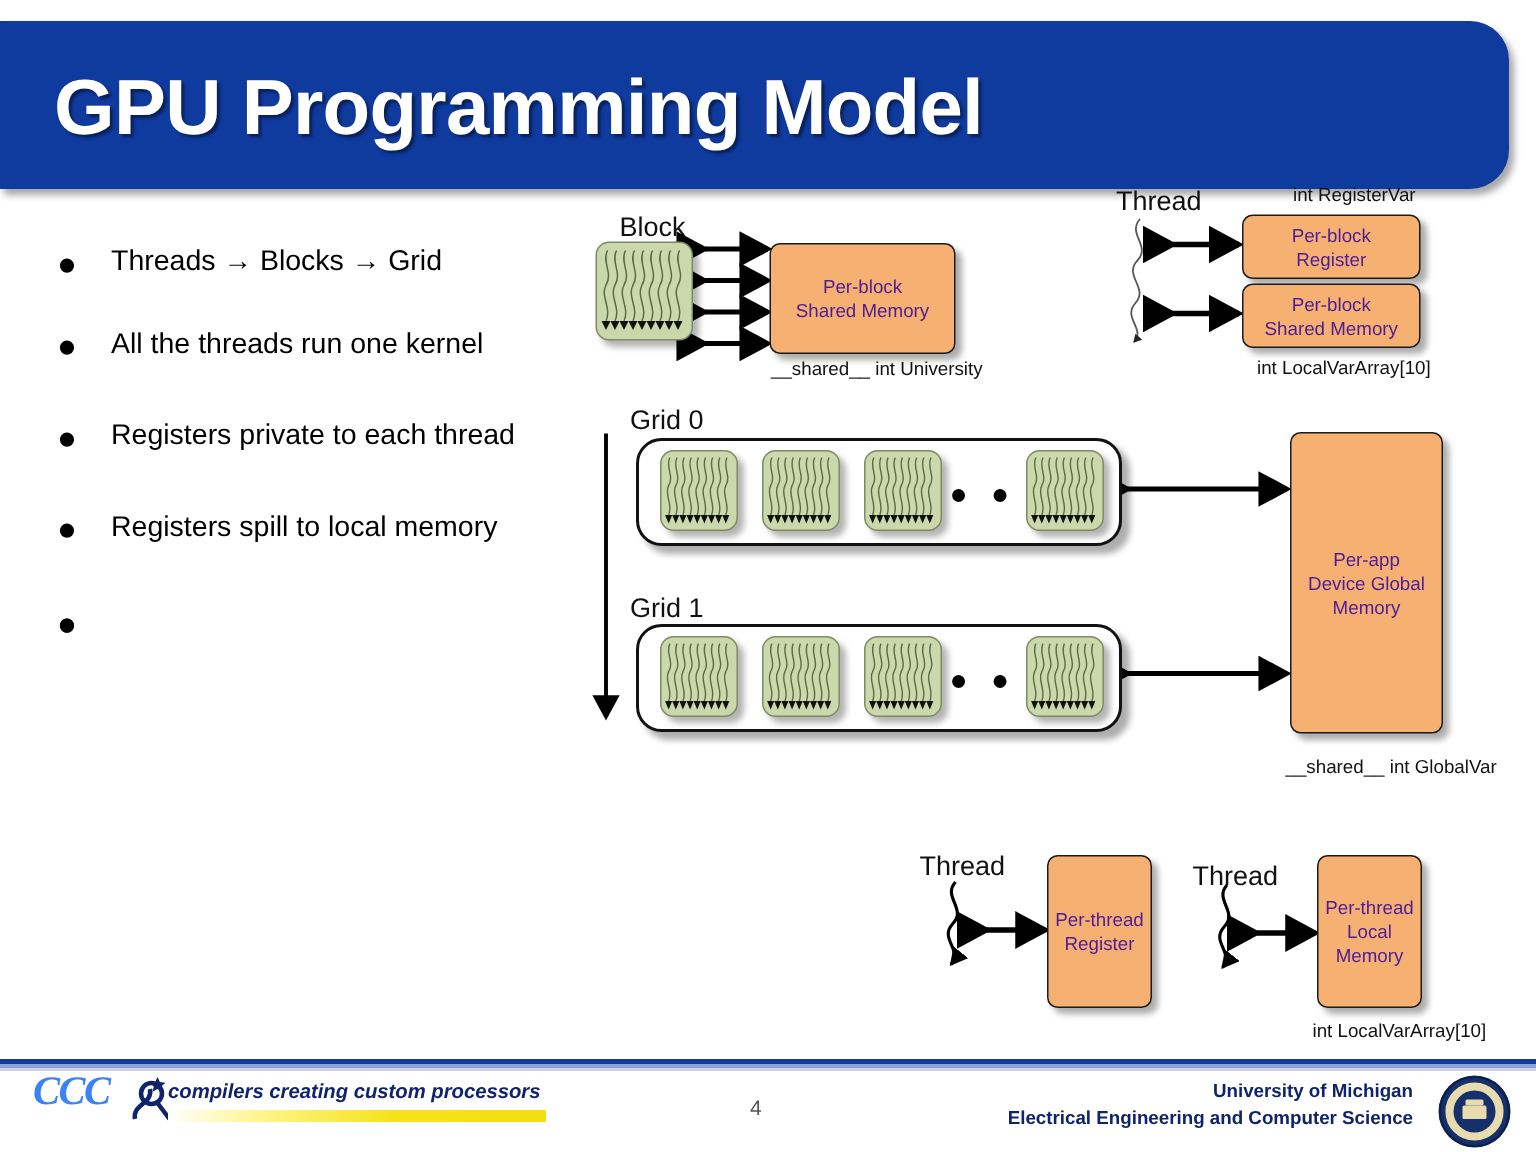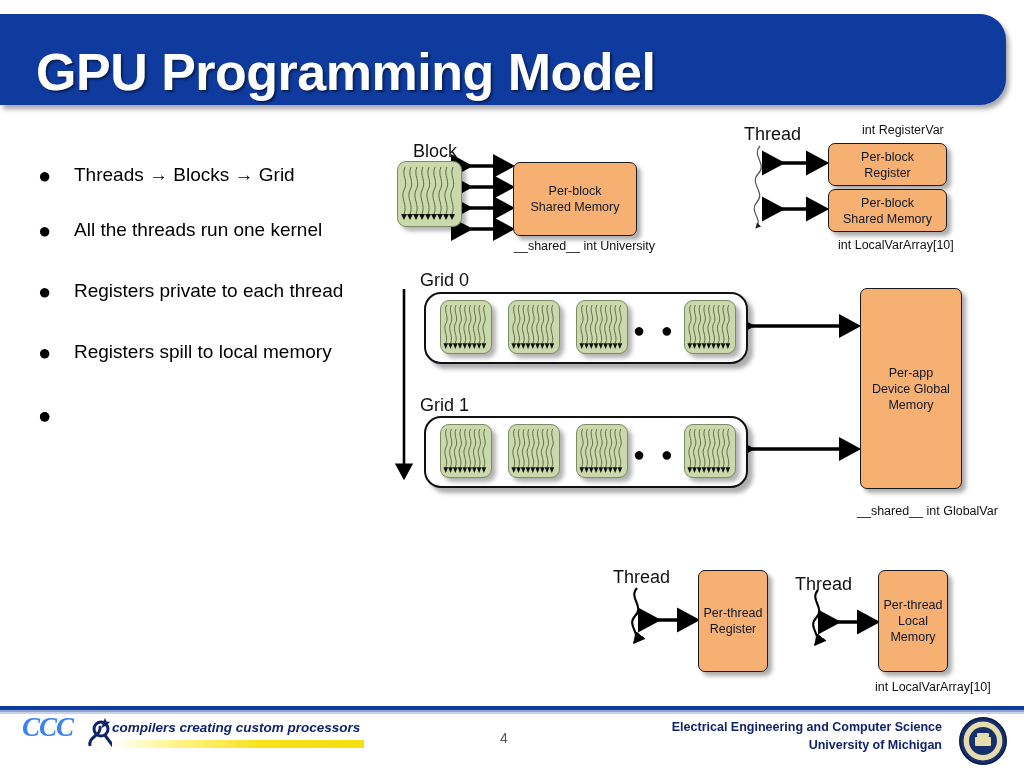--- a/index.html
+++ b/index.html
@@ -4,21 +4,21 @@
 <style>
   html,body{margin:0;padding:0;}
   body{
     width:1024px;height:768px;overflow:hidden;background:#ffffff;
     font-family:"Liberation Sans", sans-serif;position:relative;
   }
   .slide{position:absolute;inset:0;width:1024px;height:768px;}
 
   
   .titlebar{
-    position:absolute;left:0px;top:14px;width:1006px;height:91px;
+    position:absolute;left:0px;top:14px;width:1006px;height:112px;
     background:#0f3a9e;
     border-top-right-radius:26px;border-bottom-right-radius:26px;
     box-shadow:3px 4px 5px rgba(0,0,0,.35);
   }
   .titlebar .title{
     position:absolute;left:36px;top:28px;
     color:#ffffff;font-size:52px;font-weight:bold;letter-spacing:-0.5px;
     white-space:nowrap;
     text-shadow:2px 2px 2px rgba(0,0,0,.45);
   }
@@ -30,21 +30,21 @@
   .bullet .dot{position:absolute;left:8px;top:3px;font-size:22px;line-height:1;}
   .bullet .txt{display:block;}
 
   
   .lbl{position:absolute;font-size:18px;color:#111;white-space:nowrap;}
   .caption{position:absolute;font-size:12.5px;color:#111;white-space:nowrap;padding-left:28px;}
 
   .orange{
     position:absolute;background:#f5b072;border:1.6px solid #1a1a1a;
     border-radius:7px;box-shadow:4px 4px 4px rgba(0,0,0,.33);
-    color:#0f172a;font-size:12.5px;text-align:center;
+    color:#4c1d95;font-size:12.5px;text-align:center;
     display:flex;align-items:center;justify-content:center;line-height:1.28;
   }
   .greenblk{
     position:absolute;background:#cbd8ab;border:1.4px solid #7e8a64;
     border-radius:9px;box-shadow:4px 4px 4px rgba(0,0,0,.3);
     overflow:hidden;
   }
   .greenblk svg{display:block;width:100%;height:100%;}
 
   .gridbox{
@@ -459,22 +459,22 @@
     <circle cx="17" cy="13" r="7" fill="none" stroke="#10246b" stroke-width="3"></circle>
     <line x1="20" y1="18" x2="29" y2="30" stroke="#10246b" stroke-width="3"></line>
     <path d="M21,2 l1.6,3.4 l3.7,.4 l-2.8,2.5 l.8,3.6 l-3.3,-1.9 l-3.3,1.9 l.8,-3.6 l-2.8,-2.5 l3.7,-.4 z" fill="#10246b"></path>
   </svg>
   <div class="ccc-tag">compilers creating custom processors</div>
   <div class="ccc-ul"></div>
 
   <div class="pagenum">4</div>
 
   <div class="uni">
+    <div>University of Michigan</div>
     <div>Electrical Engineering and Computer Science</div>
-    <div>University of Michigan</div>
   </div>
 
   <svg class="seal" viewBox="0 0 50 50">
     <circle cx="25" cy="25" r="24" fill="#16306b"></circle>
     <circle cx="25" cy="25" r="20" fill="#e8dcae" stroke="#16306b" stroke-width="1.2"></circle>
     <circle cx="25" cy="25" r="14" fill="#16306b"></circle>
     <rect x="17" y="21" width="16" height="9" rx="1" fill="#e8dcae"></rect>
     <rect x="19" y="17" width="12" height="4" rx="1" fill="#e8dcae"></rect>
     <circle cx="25" cy="25" r="23" fill="none" stroke="#0c1f48" stroke-width="1.4"></circle>
   </svg>

